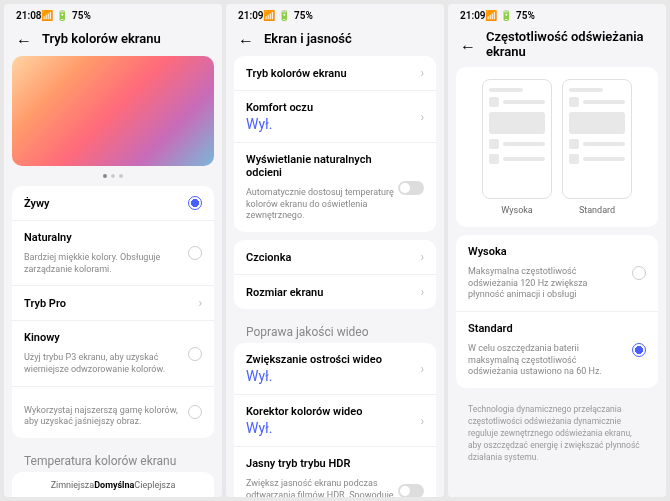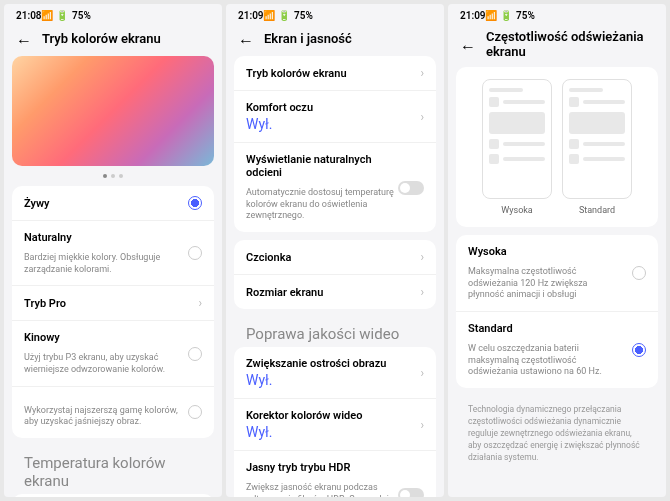--- a/index.html
+++ b/index.html
@@ -20,21 +20,21 @@
 .item:last-child{border-bottom:none}
 .item-text{flex:1;min-width:0}
 .item-label{font-size:11px;font-weight:600;color:#000}
 .item-sub{font-size:9px;color:#888;margin-top:8px;line-height:1.3}
 .item-blue{font-size:14px;color:#4a5fff;margin-top:2px}
 .radio{width:14px;height:14px;border-radius:50%;border:1.5px solid #ccc;flex-shrink:0;margin-left:8px}
 .radio.on{border-color:#4a5fff;background:radial-gradient(circle,#4a5fff 0 45%,#fff 50% 100%)}
 .chevron{color:#bbb;font-size:12px;flex-shrink:0}
 .toggle{width:26px;height:14px;border-radius:7px;background:#ddd;position:relative;flex-shrink:0}
 .toggle::after{content:"";position:absolute;width:10px;height:10px;border-radius:50%;background:#fff;top:2px;left:2px}
-.section-label{font-size:15px;color:#888;padding:8px 12px 4px}
+.section-label{font-size:12px;color:#888;padding:8px 12px 4px}
 .slider-wrap{padding:8px 12px 12px}
 .slider-labels{display:flex;justify-content:center;font-size:9px;color:#666;margin-bottom:8px}
 .slider-labels span:nth-child(2){font-weight:700;color:#000}
 .preview-row{display:flex;gap:10px;padding:12px;justify-content:center}
 .preview{display:flex;flex-direction:column;align-items:center;gap:6px}
 .pv-box{width:70px;height:120px;border:1.5px solid #e0e0e0;border-radius:8px;padding:8px 6px;display:flex;flex-direction:column;gap:5px}
 .pv-line{height:4px;background:#e8e8e8;border-radius:2px}
 .pv-block{height:22px;background:#e8e8e8;border-radius:3px}
 .pv-row{display:flex;gap:4px;align-items:center}
 .pv-sq{width:10px;height:10px;background:#e8e8e8;border-radius:2px;flex-shrink:0}
@@ -151,21 +151,21 @@
           <div class="item-text">
             <div class="item-label">Rozmiar ekranu</div>
           </div>
           <div class="chevron">›</div>
         </div>
       </div>
     <div class="section-label">Poprawa jakości wideo</div>
     <div class="card" id="p2-g3">
         <div class="item">
           <div class="item-text">
-            <div class="item-label">Zwiększanie ostrości obrazu</div>
+            <div class="item-label">Zwiększanie ostrości wideo</div>
             <div class="item-blue">Wył.</div>
           </div>
           <div class="chevron">›</div>
         </div>
         <div class="item">
           <div class="item-text">
             <div class="item-label">Korektor kolorów wideo</div>
             <div class="item-blue">Wył.</div>
           </div>
           <div class="chevron">›</div>

